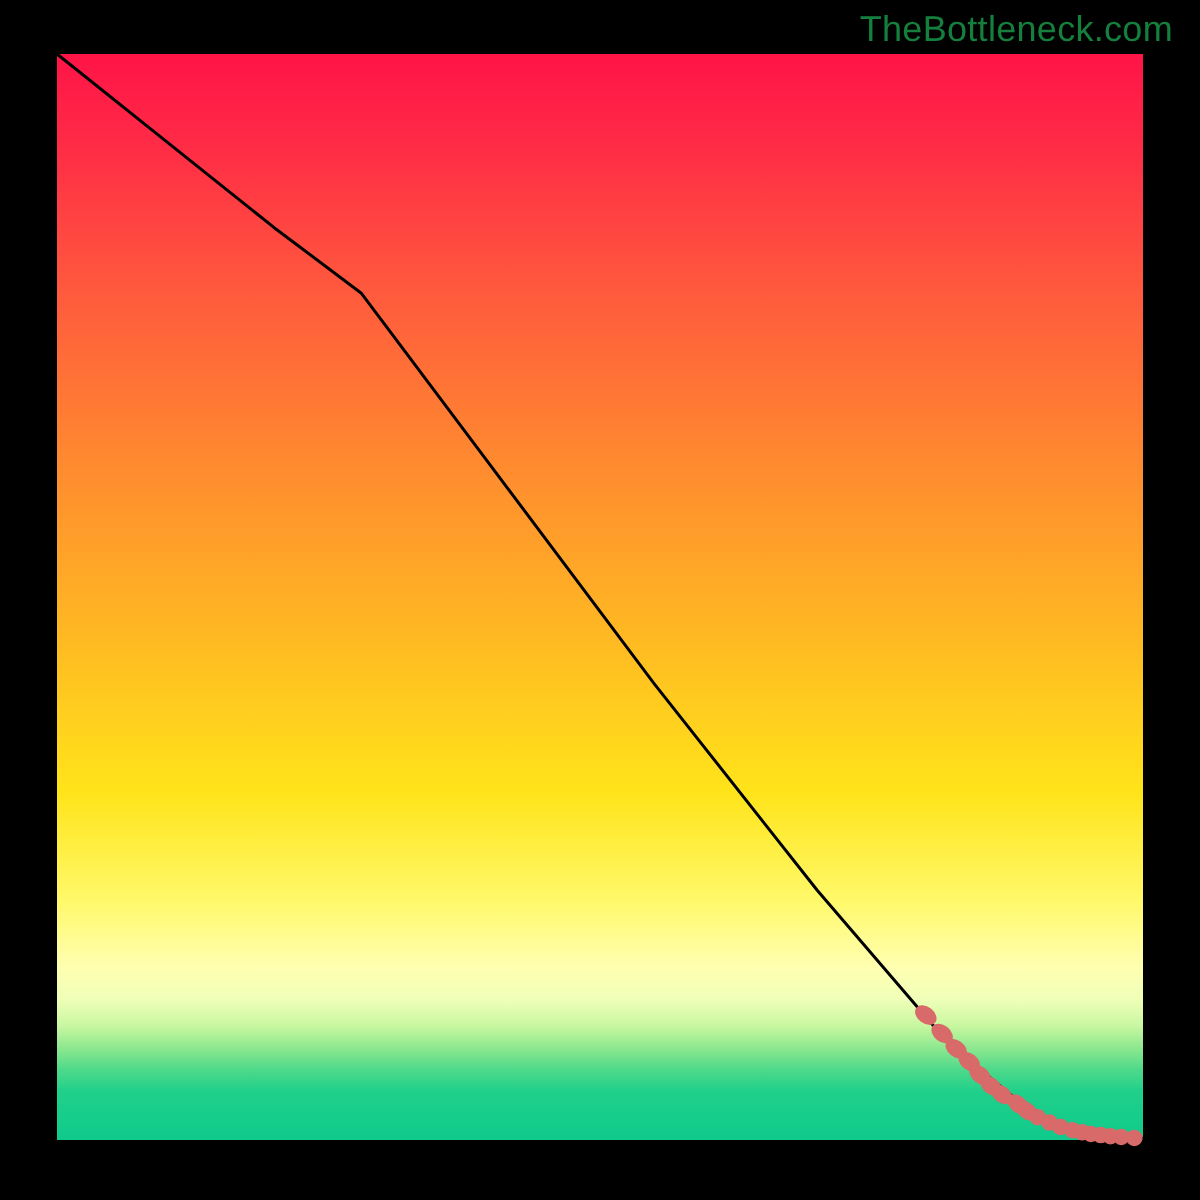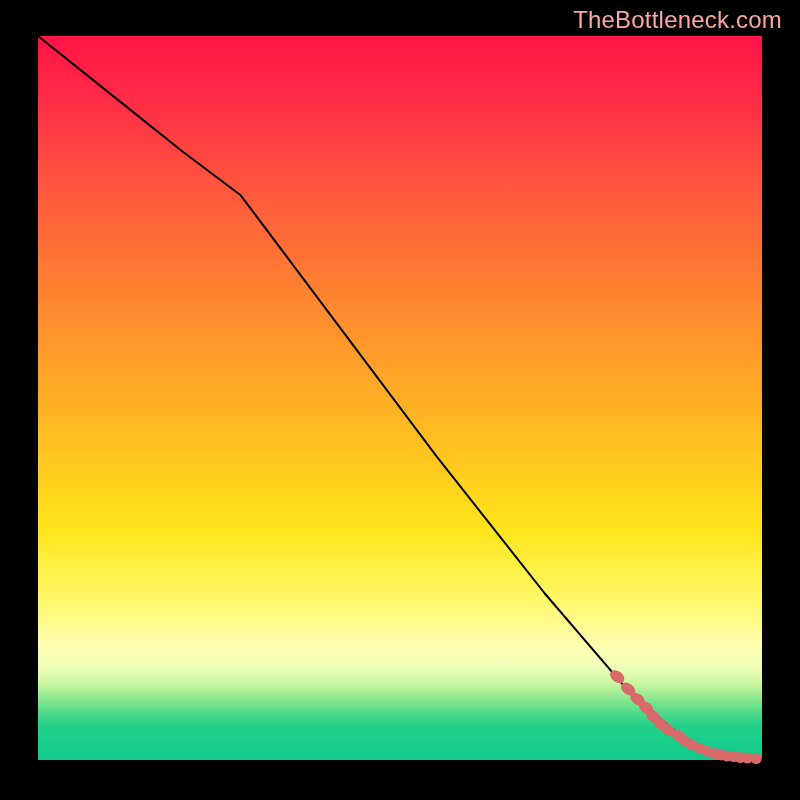--- a/index.html
+++ b/index.html
@@ -39,21 +39,21 @@
       #8ee88f 91.5%,
       #4fd98a 93.5%,
       #20d08a 95.5%,
       #0fca8c 100%
     );
   }
   .watermark {
     position: absolute;
     top: 6px;
     right: 18px;
-    color: #fca5a5;
+    color: #15803d;
     font-size: 24px;
     font-weight: 500;
     letter-spacing: 0.2px;
     user-select: none;
   }
   svg.overlay {
     position: absolute;
     left: 0;
     top: 0;
     width: 724px;

